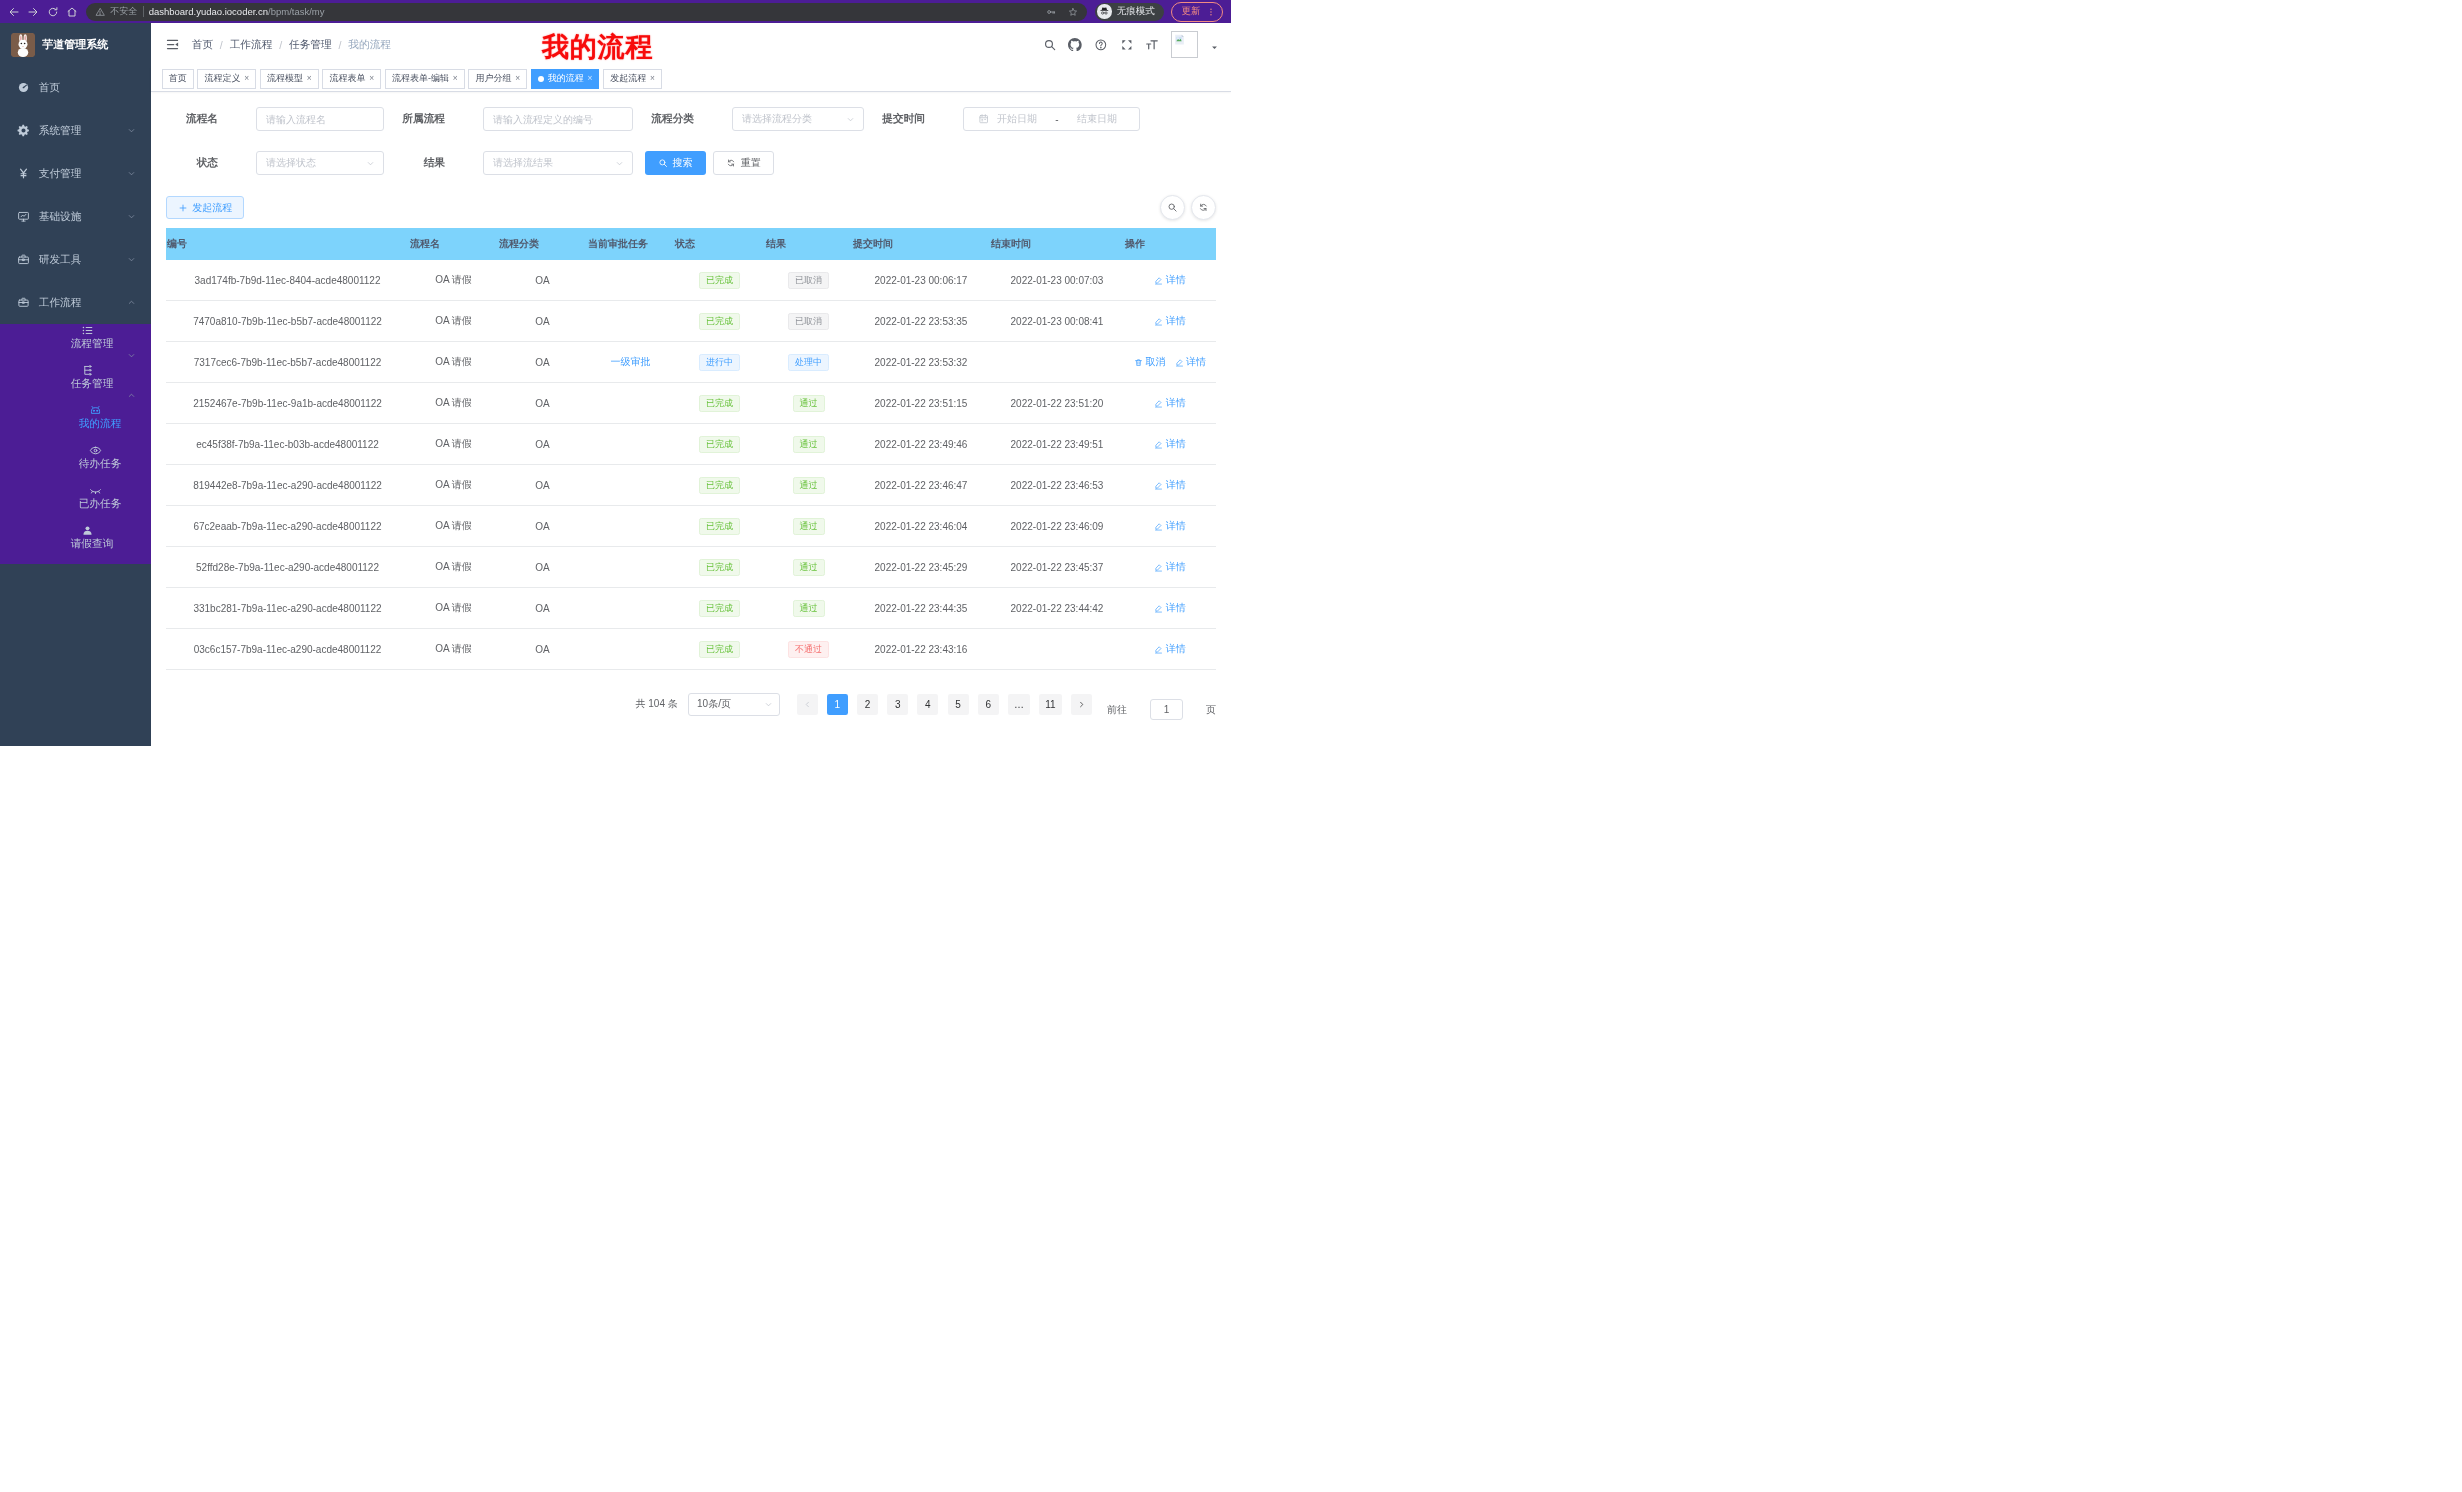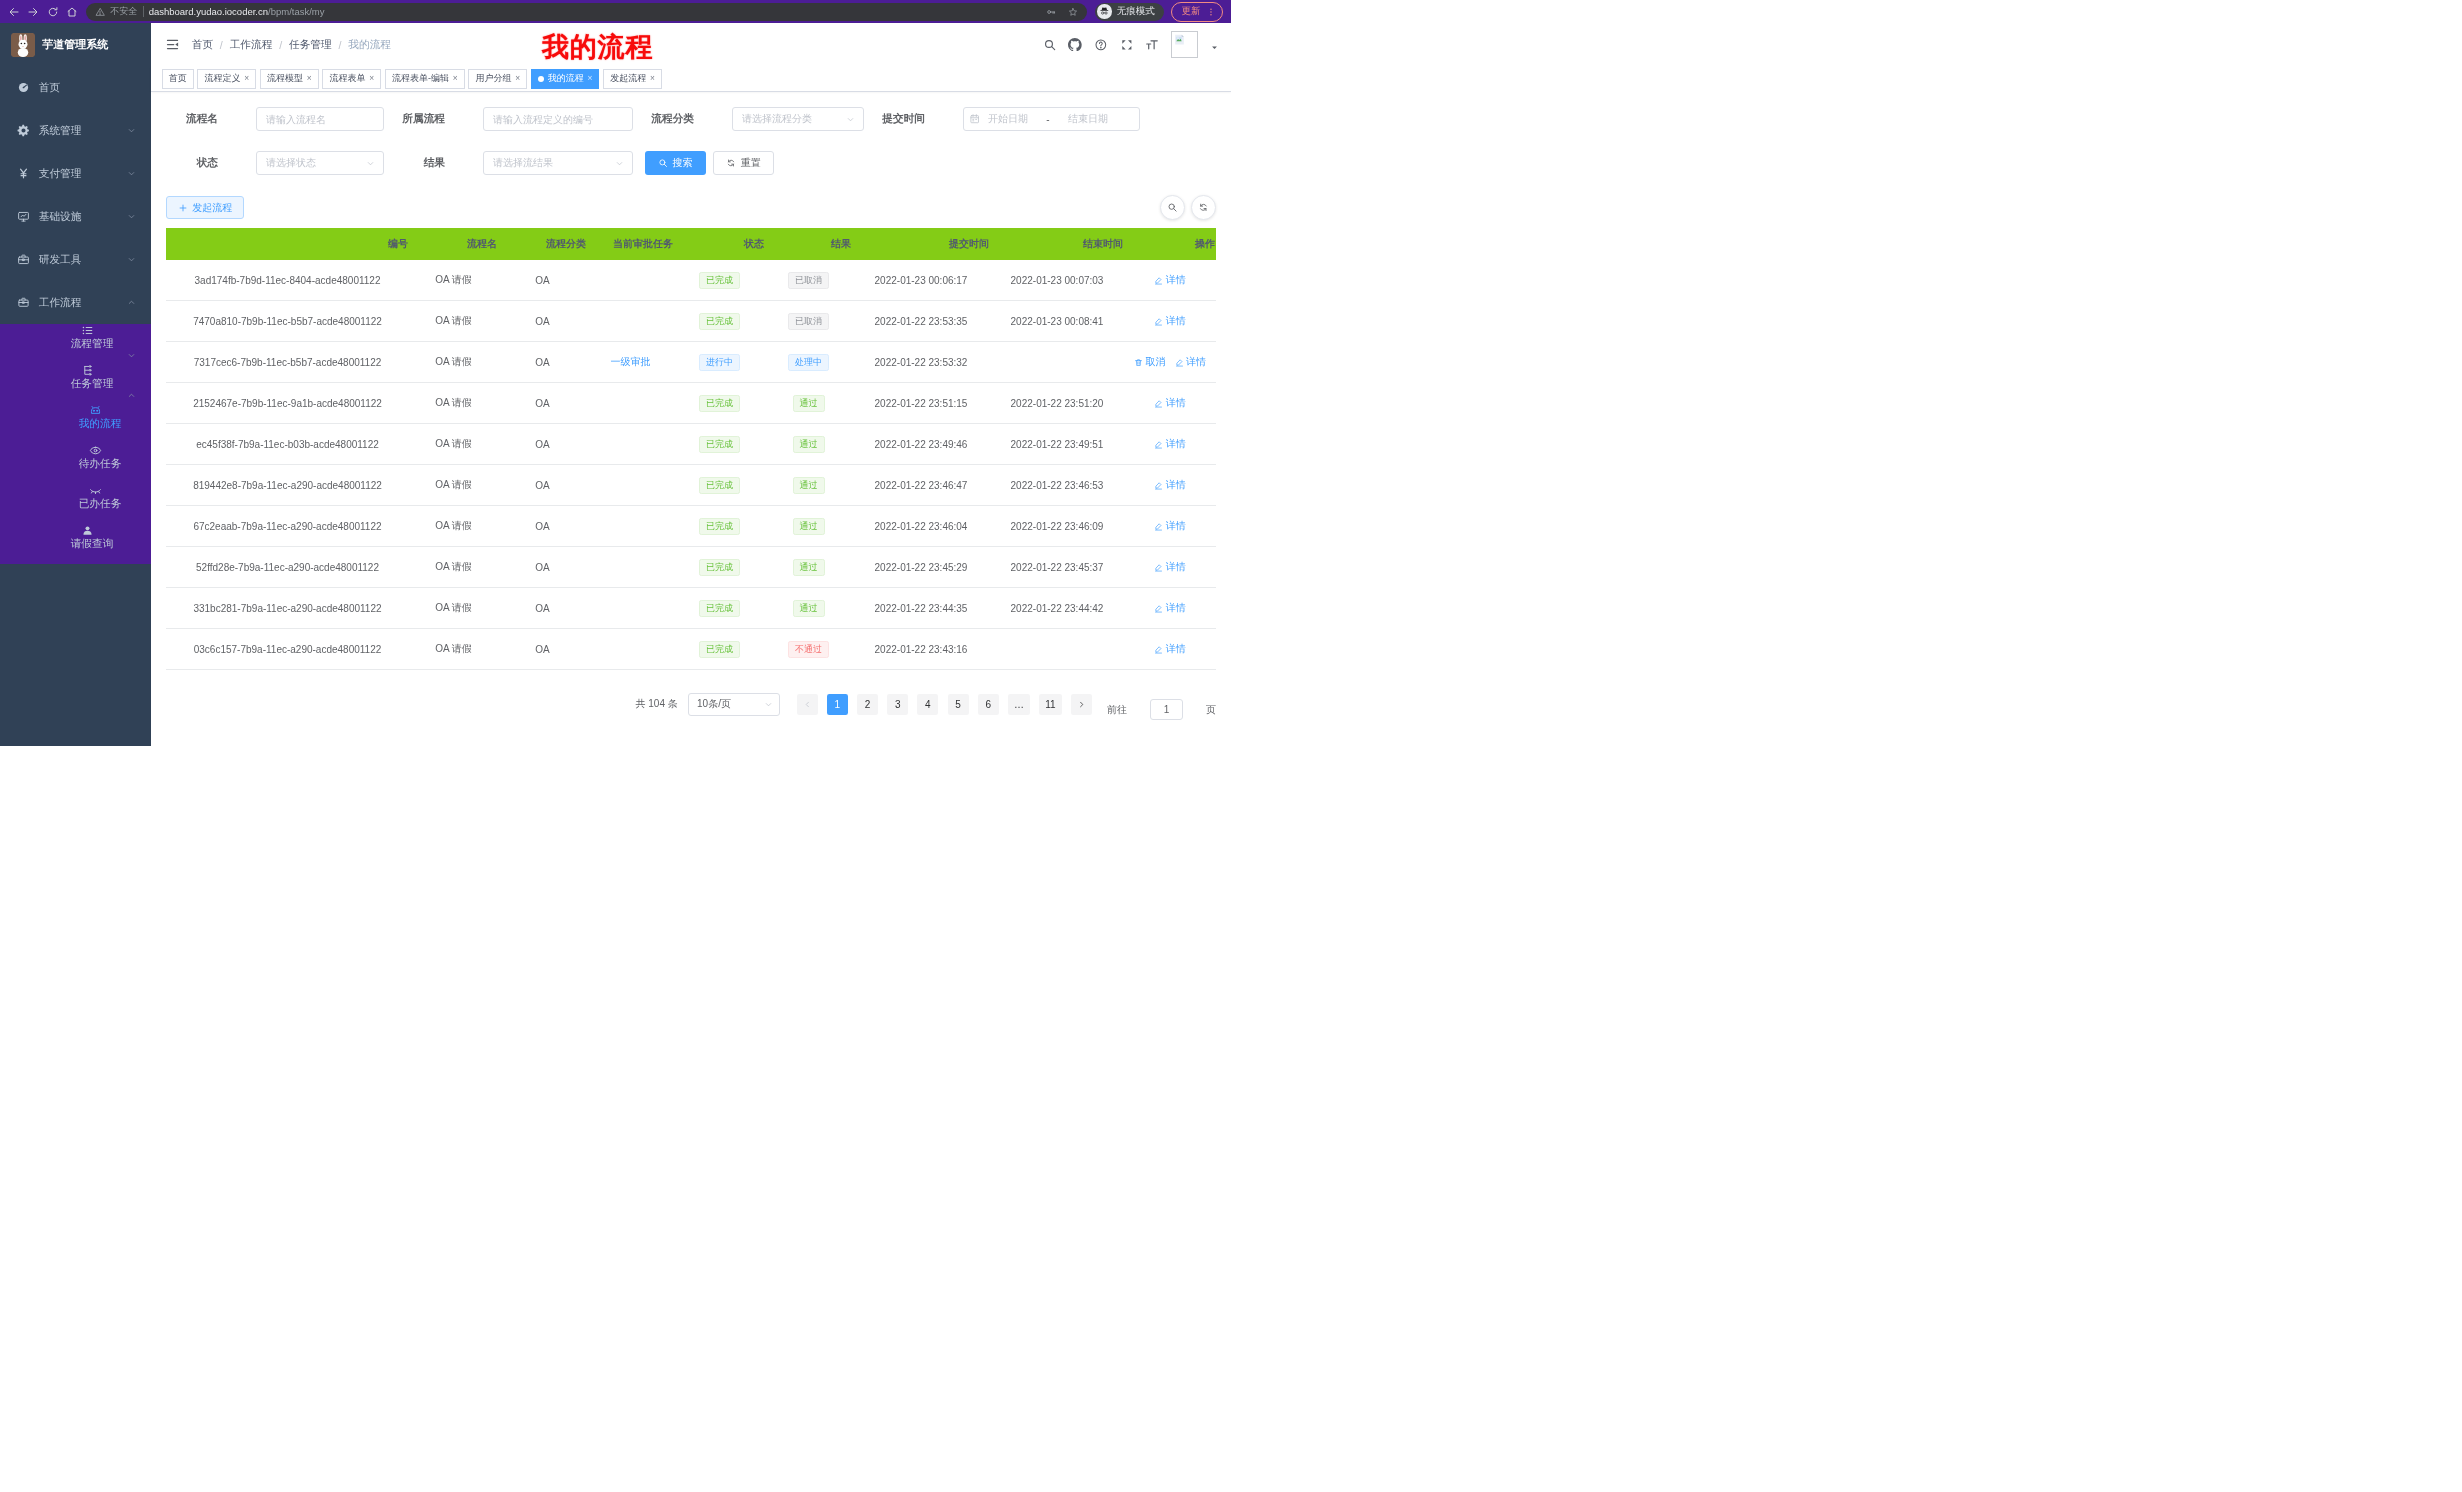--- a/index.html
+++ b/index.html
@@ -73,38 +73,38 @@
   .filter-row{display:flex;align-items:center;margin-bottom:20px;}
   .f-label{font-size:10.7px;font-weight:bold;color:#606266;text-align:right;flex:0 0 auto;}
   .w68{width:52px;margin-right:9px;}
   .w56{width:43px;margin-right:9px;margin-left:18px;}
   .f-input,.f-select,.f-date{height:24px;box-sizing:border-box;border:0.8px solid #dcdfe6;border-radius:3px;background:#fff;font-size:10px;display:flex;align-items:center;flex:0 0 auto;margin-left:29px;}
   input.f-input{padding:0 9px;color:#606266;outline:none;}
   input::placeholder{color:#c0c4cc;}
   .f-select{padding:0 7.6px 0 9px;cursor:pointer;justify-content:space-between;}
   .placeholder{color:#c0c4cc;}
   .sel-arrow{width:9px;height:9px;color:#c0c4cc;flex:0 0 auto;}
-  .f-date{padding:0 5px;gap:7.6px;color:#c0c4cc;}
+  .f-date{padding:0 14px;gap:7.6px;color:#c0c4cc;}
   .f-date .iico{width:11.4px;height:11.4px;color:#c0c4cc;}
   .date-sep{color:#606266;margin:0 10.7px;}
   .btn{height:24px;box-sizing:border-box;border-radius:3px;font-size:10px;display:inline-flex;align-items:center;gap:4.6px;padding:0 12px;cursor:pointer;border:0.8px solid transparent;}
   .btn .iico{width:10px;height:10px;}
   .btn-search{background:#409eff;color:#fff;margin-left:12px;}
   .btn-reset{background:#fff;border-color:#dcdfe6;color:#606266;margin-left:7.6px;}
 
   .toolbar-row{margin-top:16.7px;display:flex;align-items:center;}
   .btn-create{height:23px;padding:0 10.7px;background:#ecf5ff;border:0.8px solid #b3d8ff;color:#409eff;border-radius:3px;font-size:10px;display:inline-flex;align-items:center;gap:4.6px;cursor:pointer;}
   .btn-create .iico{width:10px;height:10px;}
   .right-tools{margin-left:auto;display:flex;gap:6px;}
   .circle-btn{width:23px;height:23px;border-radius:50%;border:0.8px solid #e4e7ed;background:#fff;box-shadow:0 0.8px 3px rgba(0,0,0,.1);display:flex;align-items:center;justify-content:center;color:#606266;cursor:pointer;}
   .circle-btn .iico{width:10.7px;height:10.7px;}
 
   
   table{border-collapse:collapse;width:1050px;table-layout:fixed;margin-top:8.4px;}
-  th{background:#84cc16;height:30px;font-size:10px;color:#515a6e;font-weight:bold;text-align:right;}
+  th{background:#7dd3fc;height:30px;font-size:10px;color:#515a6e;font-weight:bold;text-align:left;}
   td{height:38px;border-bottom:0.8px solid #e8eaec;font-size:10px;color:#606266;text-align:center;white-space:nowrap;overflow:hidden;}
   .cur-task{color:#409eff;cursor:pointer;}
   .tag{display:inline-block;height:16.7px;line-height:15px;box-sizing:border-box;padding:0 6px;font-size:9px;border-radius:2.3px;border:0.8px solid;}
   .tag-success{color:#67c23a;background:#f0f9eb;border-color:#e1f3d8;}
   .tag-info{color:#909399;background:#f4f4f5;border-color:#e9e9eb;}
   .tag-primary{color:#409eff;background:#ecf5ff;border-color:#d9ecff;}
   .tag-danger{color:#f56c6c;background:#fef0f0;border-color:#fde2e2;}
   .op-link{color:#409eff;font-size:10px;display:inline-flex;align-items:center;gap:2.3px;margin:0 4.6px;cursor:pointer;}
   .op-link .iico{width:9px;height:9px;}
 

